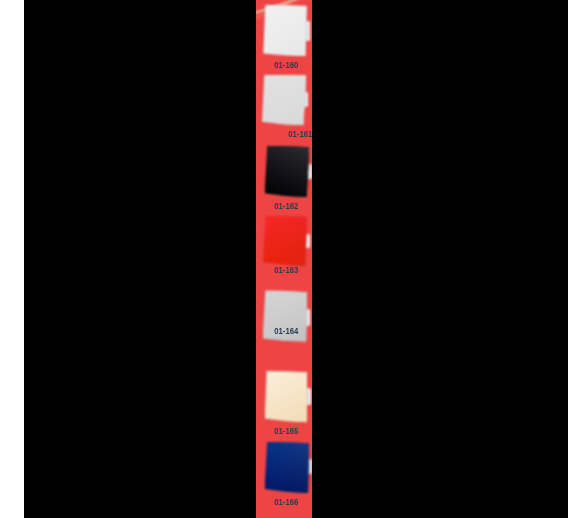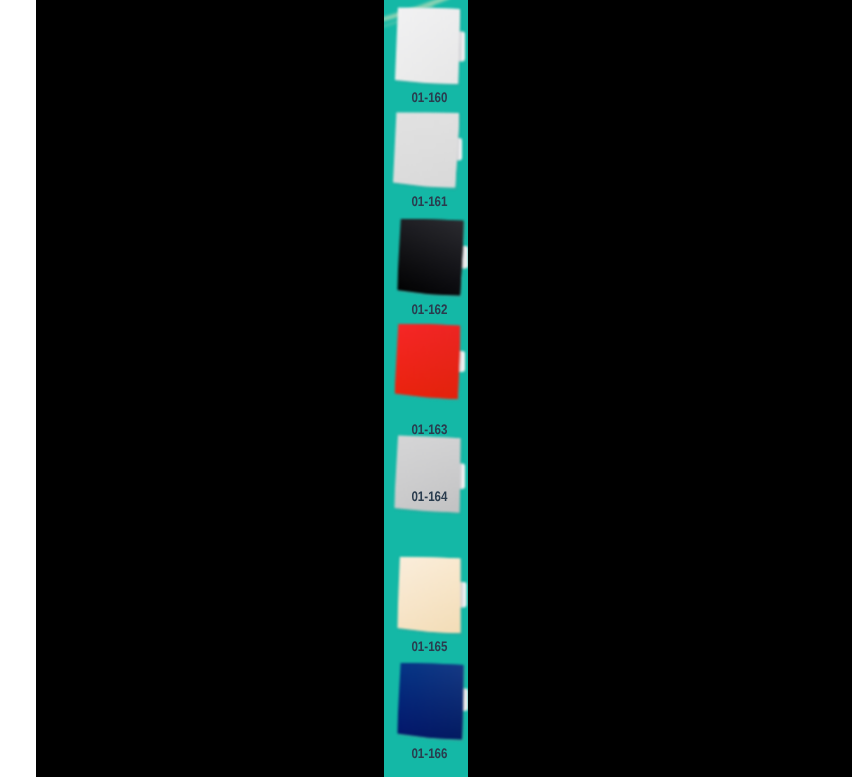--- a/index.html
+++ b/index.html
@@ -3,21 +3,21 @@
 <meta charset="utf-8">
 <title>Colour chart</title>
 <style>
   html,body{margin:0;padding:0;background:#000;}
   body{
     width:568px;height:518px;overflow:hidden;
     font-family:"Liberation Sans", sans-serif;
   }
   .stage{position:absolute;left:0;top:0;width:568px;height:518px;background:#000;overflow:hidden;}
   .left-band{position:absolute;left:0;top:0;width:24px;height:518px;background:#fff;}
-  .column{position:absolute;left:256px;top:0;width:56px;height:518px;background:#14b8a6;overflow:hidden;}
+  .column{position:absolute;left:256px;top:0;width:56px;height:518px;background:#ef4444;overflow:hidden;}
   .swatch-list{position:absolute;left:0;top:0;width:56px;height:518px;}
   .swatch-item{position:absolute;left:0;top:0;width:56px;height:518px;}
   .card-wrap{position:absolute;left:0;top:0;width:56px;height:518px;}
   .shadow,.card,.tab{position:absolute;}
   .label{
     position:absolute;left:2.2px;width:56px;text-align:center;
     font-weight:bold;color:#2a3c4e;font-size:9.2px;line-height:9.2px;
   }
   .label > span{display:inline-block;transform:scaleX(0.84);transform-origin:center;}
   .swoosh{position:absolute;left:0;top:0;width:56px;height:34px;}
@@ -53,21 +53,21 @@
         </div>
         <div class="swatch-item">
           <div class="card-wrap" style="filter: blur(0.8px);">
             <div class="tab" style="left: 45.5px; top: 91.5px; width: 6.6px; height: 15.5px; border-radius: 1.6px; background: linear-gradient(90deg, rgb(210, 211, 215) 0%, rgb(215, 216, 220) 30%, rgb(224, 225, 228) 58%, rgb(238, 238, 240) 80%, rgb(253, 253, 253) 100%);"></div>
             <div class="shadow" style="left: 0px; top: 0px; width: 56px; height: 518px; clip-path: polygon(9.1px 75.8px, 30.15px 75.96px, 51.2px 76.5px, 49.7px 101.6px, 48.2px 126.7px, 27.5px 125.35px, 6.8px 122.9px, 7.95px 99.35px); background: rgba(130, 130, 134, 0.16);"></div>
             <div class="card" style="left: 0px; top: 0px; width: 56px; height: 518px; clip-path: polygon(8.3px 74.6px, 29.35px 74.76px, 50.4px 75.3px, 48.9px 100.4px, 47.4px 125.5px, 26.7px 124.15px, 6px 121.7px, 7.15px 98.15px);">
               <div style="position: absolute; left: 6px; top: 74.6px; width: 44.4px; height: 50.9px; background: linear-gradient(rgb(226, 226, 226) 0%, rgb(220, 220, 220) 100%);"></div>
               <div style="position: absolute; left: 6px; top: 74.6px; width: 44.4px; height: 50.9px; background: linear-gradient(rgb(224, 224, 224) 0%, rgb(216, 216, 216) 100%); mask-image: linear-gradient(to right, rgba(0, 0, 0, 0) 0%, rgb(0, 0, 0) 100%);"></div>
             </div>
           </div>
-          <div class="label" style="top: 130.2px;"><span>01-161</span></div>
+          <div class="label" style="top: 130.2px; text-align: right;"><span>01-161</span></div>
         </div>
         <div class="swatch-item">
           <div class="card-wrap" style="filter: blur(0.8px);">
             <div class="tab" style="left: 49.1px; top: 164px; width: 6.6px; height: 15px; border-radius: 1.6px; background: linear-gradient(90deg, rgb(210, 211, 215) 0%, rgb(215, 216, 220) 30%, rgb(224, 225, 228) 58%, rgb(238, 238, 240) 80%, rgb(253, 253, 253) 100%);"></div>
             <div class="shadow" style="left: 0px; top: 0px; width: 56px; height: 518px; clip-path: polygon(12px 146.7px, 33.1px 147.29px, 54.2px 148.4px, 52.85px 173.4px, 51.5px 198.4px, 30.45px 197.2px, 9.4px 194.5px, 10.7px 170.6px); background: rgba(130, 130, 134, 0.26);"></div>
             <div class="card" style="left: 0px; top: 0px; width: 56px; height: 518px; clip-path: polygon(11.2px 145.5px, 32.3px 146.09px, 53.4px 147.2px, 52.05px 172.2px, 50.7px 197.2px, 29.65px 196px, 8.6px 193.3px, 9.9px 169.4px);">
               <div style="position: absolute; left: 8.6px; top: 145.5px; width: 44.8px; height: 51.7px; background: linear-gradient(rgb(30, 30, 35) 0%, rgb(0, 0, 0) 100%);"></div>
               <div style="position: absolute; left: 8.6px; top: 145.5px; width: 44.8px; height: 51.7px; background: linear-gradient(rgb(44, 44, 49) 0%, rgb(10, 10, 14) 100%); mask-image: linear-gradient(to right, rgba(0, 0, 0, 0) 0%, rgb(0, 0, 0) 100%);"></div>
             </div>
           </div>
@@ -75,21 +75,21 @@
         </div>
         <div class="swatch-item">
           <div class="card-wrap" style="filter: blur(0.8px);">
             <div class="tab" style="left: 47.2px; top: 233.5px; width: 6.6px; height: 14px; border-radius: 1.6px; background: linear-gradient(90deg, rgb(210, 211, 215) 0%, rgb(215, 216, 220) 30%, rgb(224, 225, 228) 58%, rgb(238, 238, 240) 80%, rgb(253, 253, 253) 100%);"></div>
             <div class="shadow" style="left: 0px; top: 0px; width: 56px; height: 518px; clip-path: polygon(10.4px 216.7px, 31.1px 217.27px, 51.8px 218.3px, 50.9px 242.8px, 50px 267.3px, 28.9px 266.05px, 7.8px 263.5px, 9.1px 240.1px); background: rgba(130, 130, 134, 0.22);"></div>
             <div class="card" style="left: 0px; top: 0px; width: 56px; height: 518px; clip-path: polygon(9.6px 215.5px, 30.3px 216.07px, 51px 217.1px, 50.1px 241.6px, 49.2px 266.1px, 28.1px 264.85px, 7px 262.3px, 8.3px 238.9px);">
               <div style="position: absolute; left: 7px; top: 215.5px; width: 44px; height: 50.6px; background: linear-gradient(rgb(247, 39, 39) 0%, rgb(234, 35, 13) 100%);"></div>
               <div style="position: absolute; left: 7px; top: 215.5px; width: 44px; height: 50.6px; background: linear-gradient(rgb(236, 37, 35) 0%, rgb(224, 35, 12) 100%); mask-image: linear-gradient(to right, rgba(0, 0, 0, 0) 0%, rgb(0, 0, 0) 100%);"></div>
             </div>
           </div>
-          <div class="label" style="top: 266px; margin-top: 16px;"><span>01-163</span></div>
+          <div class="label" style="top: 266px;"><span>01-163</span></div>
         </div>
         <div class="swatch-item">
           <div class="card-wrap" style="filter: blur(0.8px);">
             <div class="tab" style="left: 47.4px; top: 309px; width: 6.6px; height: 16.5px; border-radius: 1.6px; background: linear-gradient(90deg, rgb(210, 211, 215) 0%, rgb(215, 216, 220) 30%, rgb(224, 225, 228) 58%, rgb(238, 238, 240) 80%, rgb(253, 253, 253) 100%);"></div>
             <div class="shadow" style="left: 0px; top: 0px; width: 56px; height: 518px; clip-path: polygon(10.2px 291.6px, 31.1px 292.29px, 52px 293.4px, 51.5px 318.1px, 51px 342.8px, 29.2px 341.9px, 7.4px 339.8px, 8.8px 315.7px); background: rgba(130, 130, 134, 0.18);"></div>
             <div class="card" style="left: 0px; top: 0px; width: 56px; height: 518px; clip-path: polygon(9.4px 290.4px, 30.3px 291.09px, 51.2px 292.2px, 50.7px 316.9px, 50.2px 341.6px, 28.4px 340.7px, 6.6px 338.6px, 8px 314.5px);">
               <div style="position: absolute; left: 6.6px; top: 290.4px; width: 44.6px; height: 51.2px; background: linear-gradient(rgb(214, 214, 215) 0%, rgb(201, 201, 202) 100%);"></div>
               <div style="position: absolute; left: 6.6px; top: 290.4px; width: 44.6px; height: 51.2px; background: linear-gradient(rgb(210, 210, 211) 0%, rgb(193, 193, 194) 100%); mask-image: linear-gradient(to right, rgba(0, 0, 0, 0) 0%, rgb(0, 0, 0) 100%);"></div>
             </div>
           </div>

